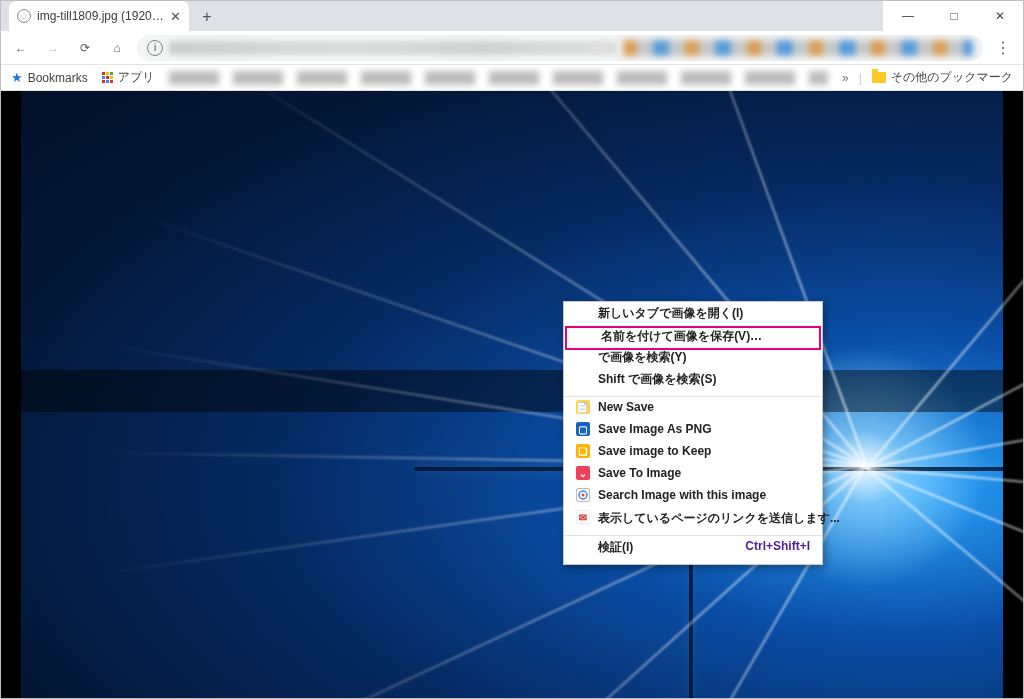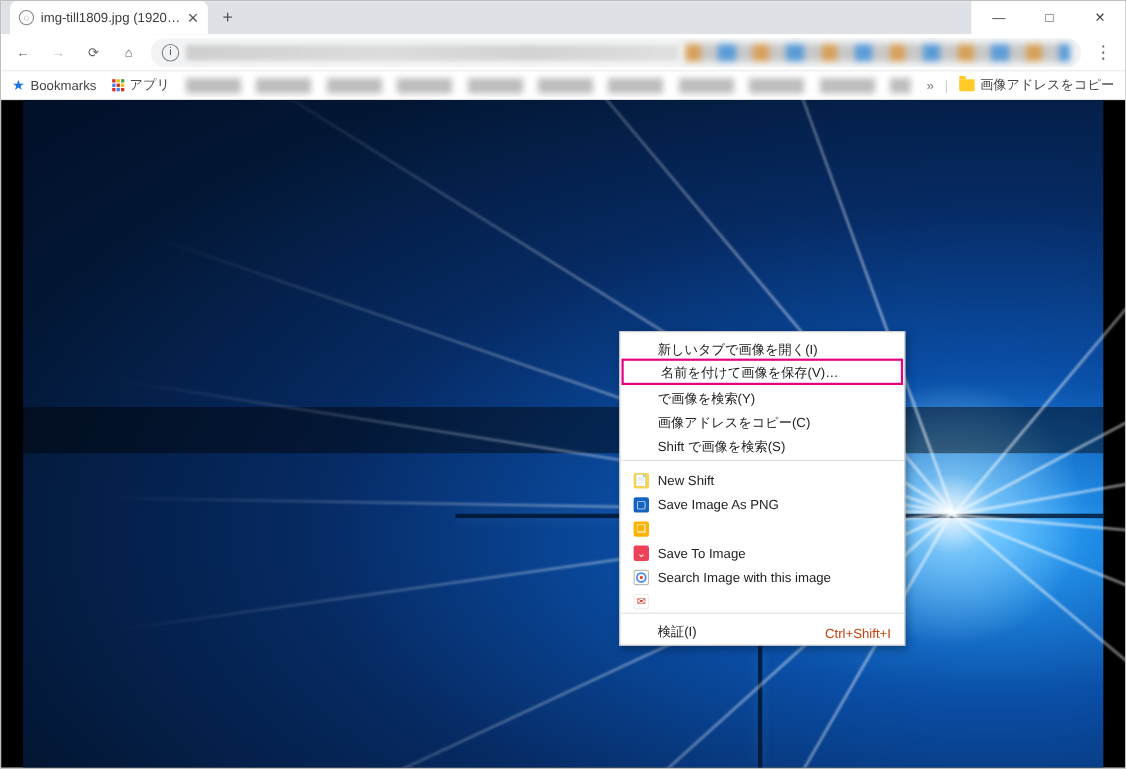--- a/index.html
+++ b/index.html
@@ -223,28 +223,29 @@
     width: 260px;
     background: #fff;
     border: 1px solid #c8c8c8;
     box-shadow: 2px 3px 8px rgba(0,0,0,.35);
     font-size: 12px;
     color: #222;
     padding: 3px 0;
   }
   .ctx-item {
     display: flex;
-    align-items: flex-end;
+    align-items: flex-start;
     height: 22px;
     padding: 0 12px 0 12px;
     gap: 8px;
     white-space: nowrap;
+    font-weight: bold;
   }
   .ctx-item .lbl { flex: 1; }
-  .ctx-item .sc  { color: #c2410c; }
+  .ctx-item .sc  { color: #4c1d95; }
   .ctx-sep { height: 1px; background: #e2e2e2; margin: 3px 0; }
   .ctx .hl {
     border: 2px solid #e6007e;
     margin: -1px 1px;
     height: 24px;
   }
   .ext-ico {
     width: 14px; height: 14px;
     display: inline-flex; align-items:center; justify-content:center;
     border-radius: 2px;
@@ -309,21 +310,21 @@
         <span></span>
     </span>
     <span>アプリ</span>
   </div>
   <div class="bm-blur"></div>
   <div class="bm-right">
     <span class="bm-chev">»</span>
     <span style="color:#ccc">|</span>
     <div class="bm-item">
       <span class="bm-folder"></span>
-      <span>画像アドレスをコピー</span>
+      <span>その他のブックマーク</span>
     </div>
   </div>
 </div>
 
 <div class="content">
   <div class="wallpaper">
     <div class="band"></div>
     <div class="cross-v"></div>
     <div class="cross-h"></div>
     <div class="ray" style="transform:rotate(120deg)"></div>
@@ -352,55 +353,53 @@
     <div class="ctx-item hl">
       <span class="noicon"></span>
         <span class="lbl">名前を付けて画像を保存(V)…</span>
     </div>
     <div class="ctx-item">
       <span class="noicon"></span>
         <span class="lbl">で画像を検索(Y)</span>
     </div>
     <div class="ctx-item">
       <span class="noicon"></span>
-        <span class="lbl">画像アドレスをコピー(C)</span>
-    </div>
-    <div class="ctx-item">
-      <span class="noicon"></span>
         <span class="lbl">Shift で画像を検索(S)</span>
     </div>
 
     <div class="ctx-sep"></div>
 
     <div class="ctx-item">
       <span class="ext-ico ico-note">📄</span>
-      <span class="lbl">New Shift</span>
+      <span class="lbl">New Save</span>
     </div>
     <div class="ctx-item">
       <span class="ext-ico ico-png">▢</span>
       <span class="lbl">Save Image As PNG</span>
     </div>
     <div class="ctx-item">
       <span class="ext-ico ico-keep">❏</span>
+      <span class="lbl">Save image to Keep</span>
     </div>
     <div class="ctx-item">
       <span class="ext-ico ico-pocket">⌄</span>
       <span class="lbl">Save To Image</span>
     </div>
     <div class="ctx-item">
       <span class="ext-ico ico-gimg">
         <svg viewBox="0 0 24 24">
             <circle cx="12" cy="12" r="8" fill="none" stroke="#4285f4" stroke-width="3"></circle>
             <circle cx="12" cy="12" r="3" fill="#ea4335"></circle>
           </svg>
       </span>
       <span class="lbl">Search Image with this image</span>
     </div>
     <div class="ctx-item">
       <span class="ext-ico ico-mail">✉</span>
+      <span class="lbl">表示しているページのリンクを送信します...</span>
     </div>
 
     <div class="ctx-sep"></div>
 
     <div class="ctx-item">
       <span class="noicon"></span>
       <span class="lbl">検証(I)</span>
       <span class="sc">Ctrl+Shift+I</span>
     </div>
   </div>

